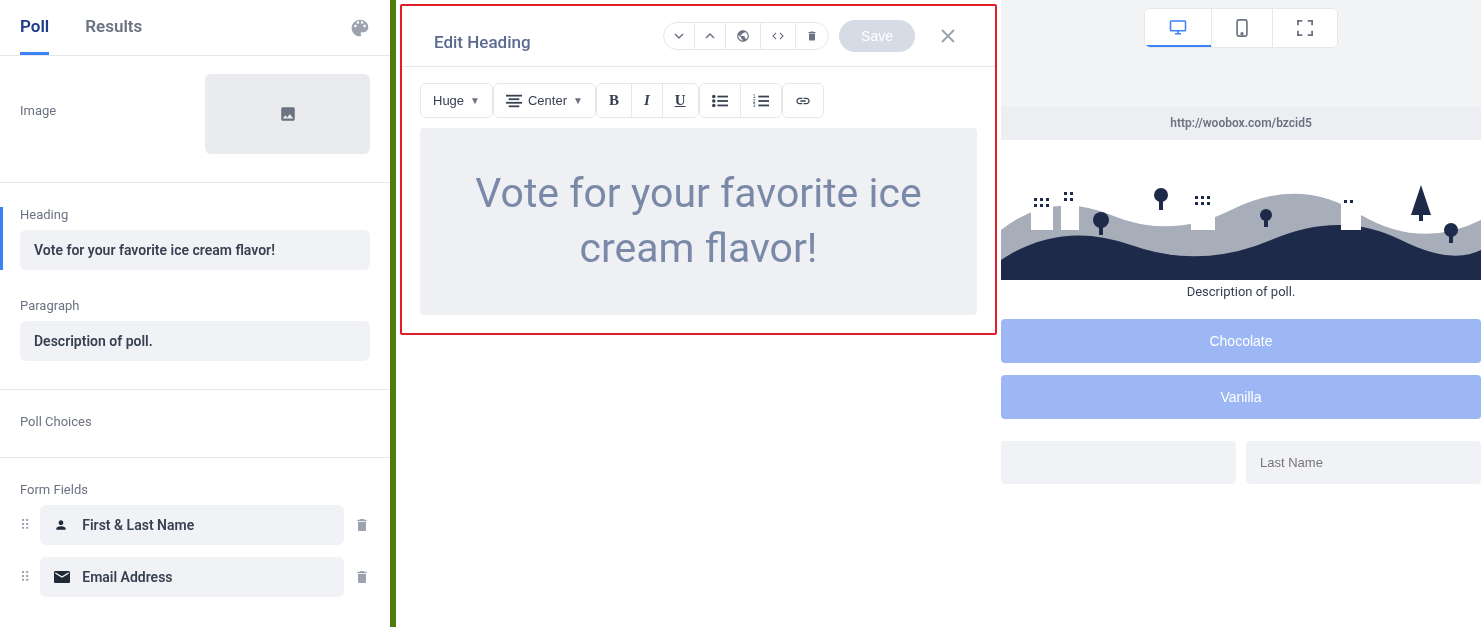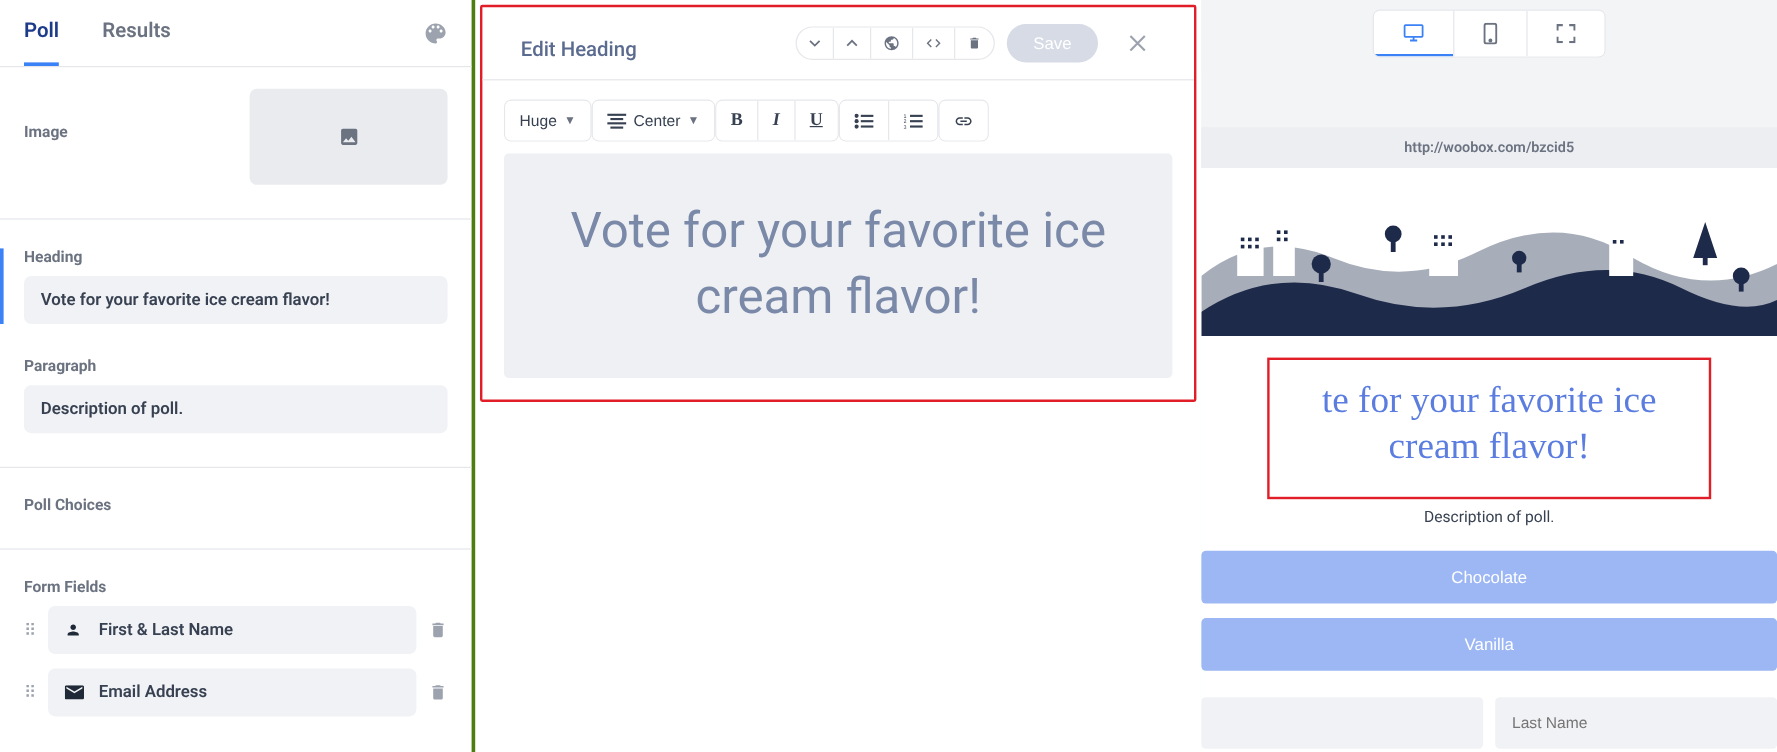--- a/index.html
+++ b/index.html
@@ -1,29 +1,29 @@
 <!DOCTYPE html>
 <html><head>
   <meta charset="utf-8">
   <style>
     * { box-sizing: border-box; margin: 0; padding: 0; }
     body { font-family: -apple-system, BlinkMacSystemFont, "Segoe UI", Roboto, sans-serif; background: #fff; width: 1481px; height: 627px; overflow: hidden; position: relative; }
     
     .layout { display: flex; height: 627px; }
     
     
-    .sidebar { width: 396px; border-right: 3px solid #4d7c0f; display: flex; flex-direction: column; background: #fff; }
+    .sidebar { width: 396px; border-right: 6px solid #4d7c0f; display: flex; flex-direction: column; background: #fff; }
     .tabs { display: flex; align-items: center; padding: 0 20px; border-bottom: 1px solid #e5e7eb; height: 56px; }
     .tab { padding: 16px 0; margin-right: 36px; font-size: 17px; font-weight: 600; color: #6b7280; cursor: pointer; border-bottom: 3px solid transparent; }
     .tab.active { color: #1e3a8a; border-bottom-color: #3b82f6; }
     .palette-icon { margin-left: auto; color: #9ca3af; font-size: 20px; }
     
     .sidebar-body { padding: 18px 20px 0 20px; overflow-y: auto; }
     .section { margin-bottom: 28px; }
-    .section-label { font-size: 13px; color: #6b7280; margin-bottom: 8px; font-weight: bold; }
+    .section-label { font-size: 13px; color: #6b7280; margin-bottom: 8px; }
     .image-row { display: flex; align-items: center; justify-content: space-between; }
     .image-placeholder { width: 165px; height: 80px; background: #e9ebef; border-radius: 6px; display: flex; align-items: center; justify-content: center; color: #6b7280; }
     
     .section-heading { border-left: 3px solid #3b82f6; margin-left: -20px; padding-left: 17px; }
     .value-box { background: #f1f2f5; border-radius: 6px; padding: 12px 14px; font-size: 14px; font-weight: 600; color: #374151; }
     
     .divider { height: 1px; background: #e5e7eb; margin: 0 -20px 24px -20px; }
     
     .form-field-row { display: flex; align-items: center; gap: 10px; margin-bottom: 12px; }
     .drag-handle { color: #9ca3af; cursor: grab; font-size: 14px; }
@@ -335,23 +335,20 @@
             <polygon points="420,45 430,75 410,75"></polygon>
               <rect x="418" y="73" width="4" height="8"></rect>
             <circle cx="450" cy="90" r="7"></circle>
               <rect x="448" y="95" width="4" height="8"></rect>
             <circle cx="265" cy="75" r="6"></circle>
               <rect x="263" y="79" width="4" height="8"></rect>
           </g>
         </svg>
       </div>
 
-      <div class="preview-heading-wrap">
-        <div class="preview-heading">te for your favorite ice cream flavor!</div>
-      </div>
       <div class="preview-desc">Description of poll.</div>
 
       <div class="choice-list">
         <button class="choice-btn">Chocolate</button>
         <button class="choice-btn">Vanilla</button>
       </div>
 
       <div class="name-row">
         <input class="name-input" style="">
         <input class="name-input" placeholder="Last Name" style="">

